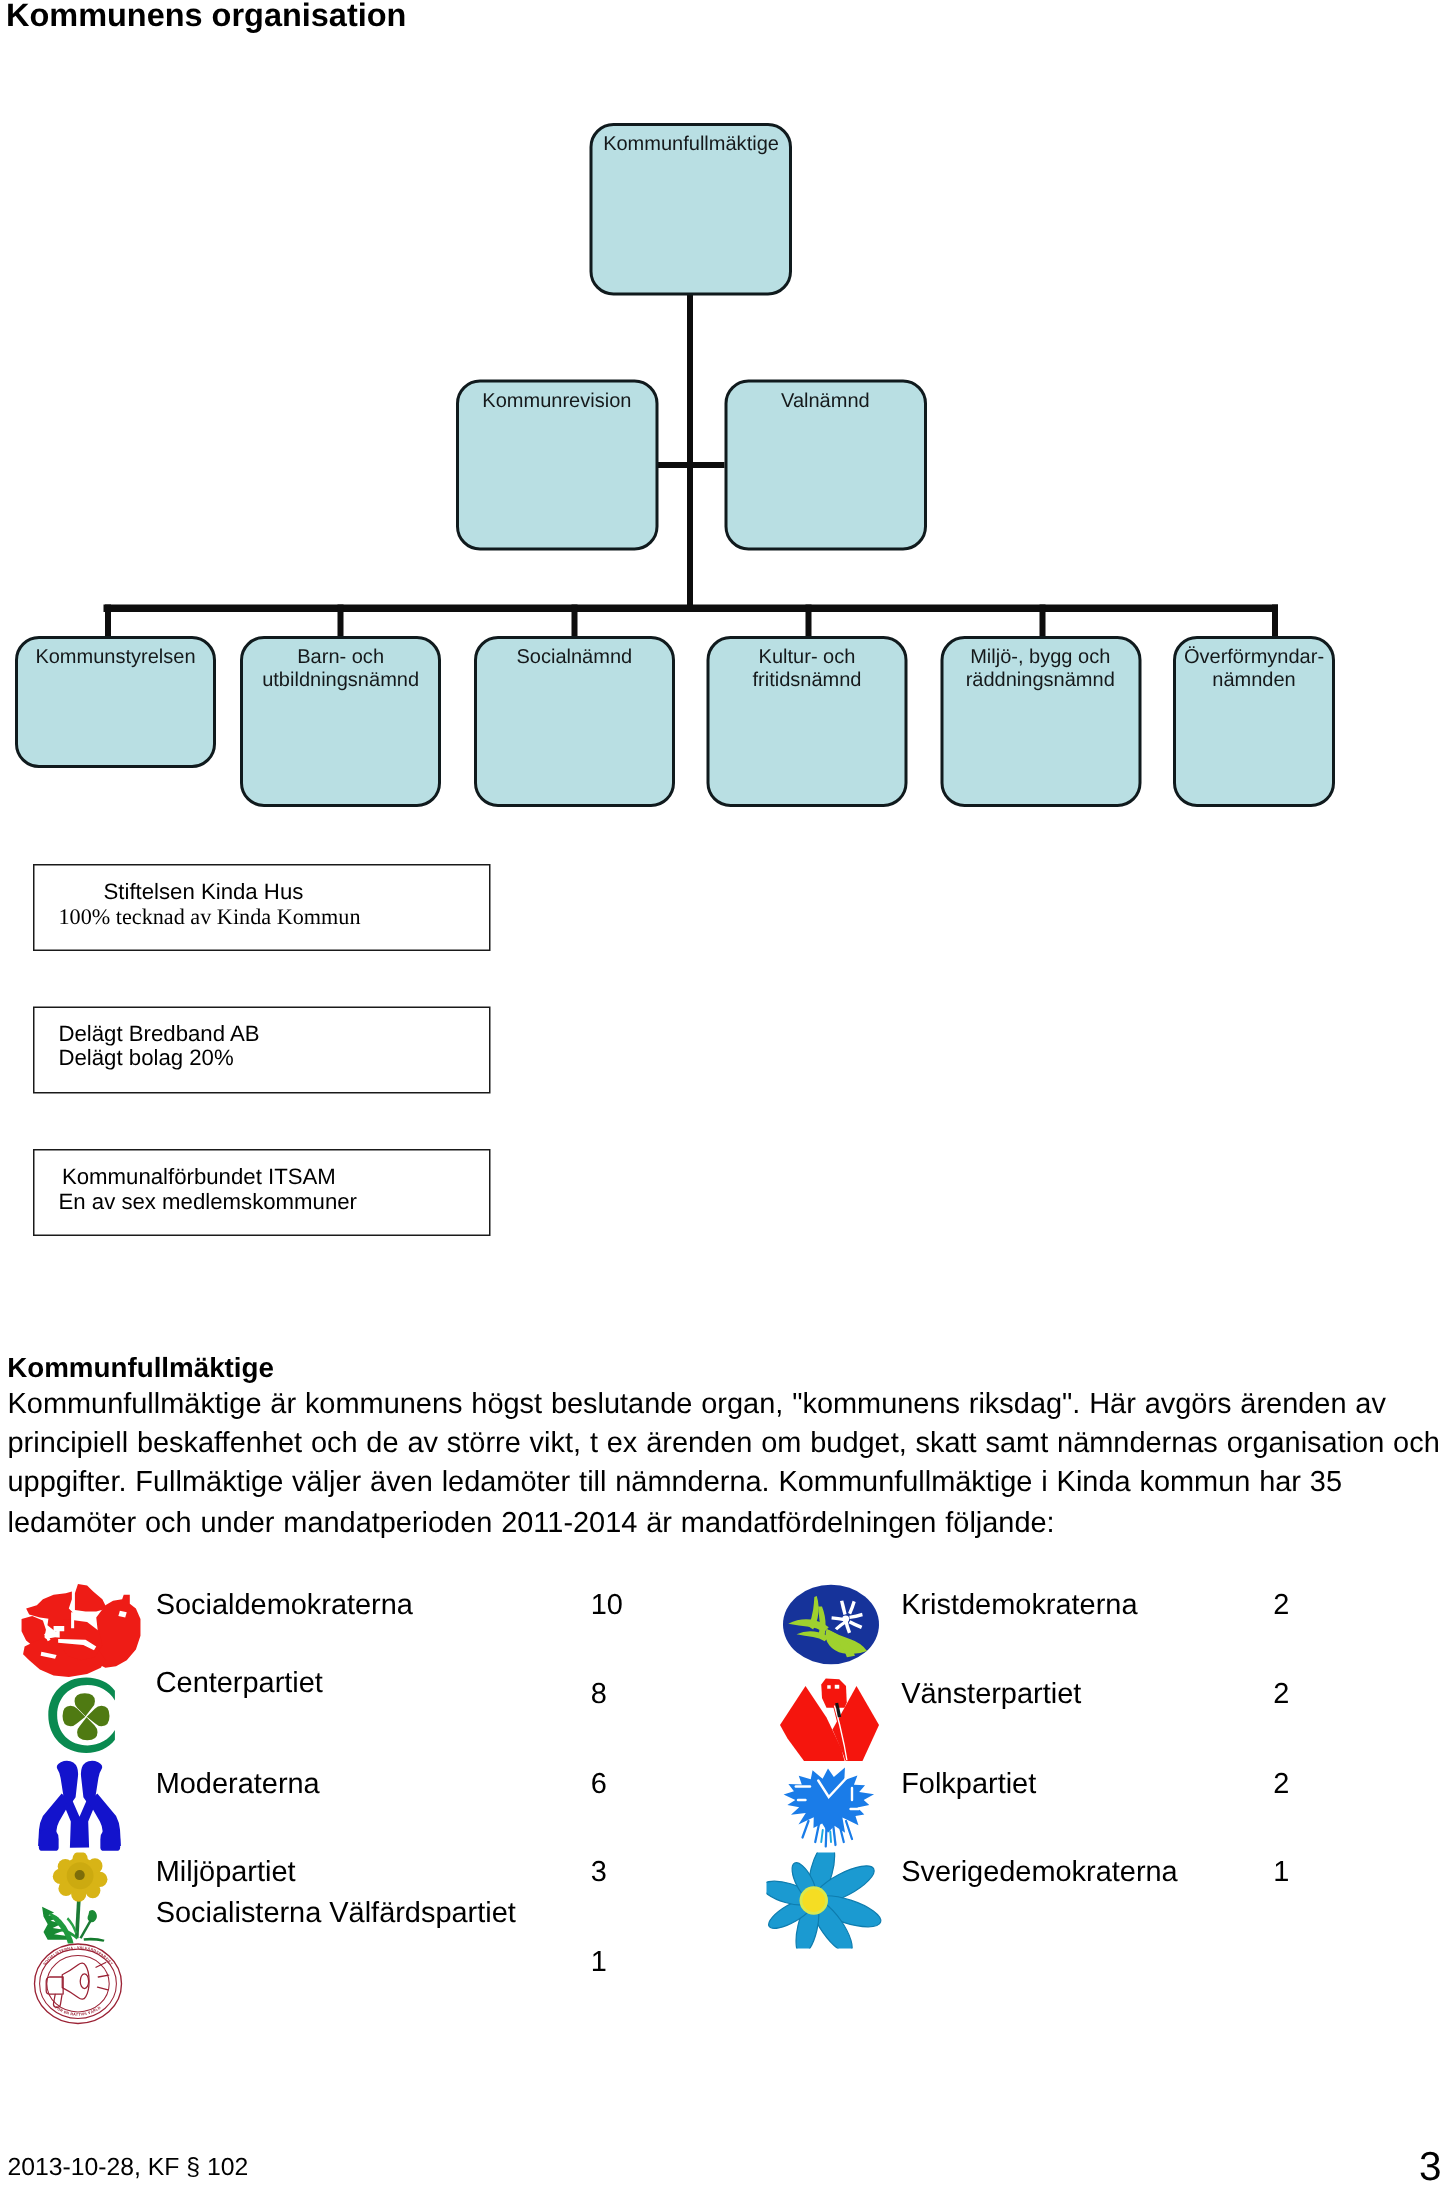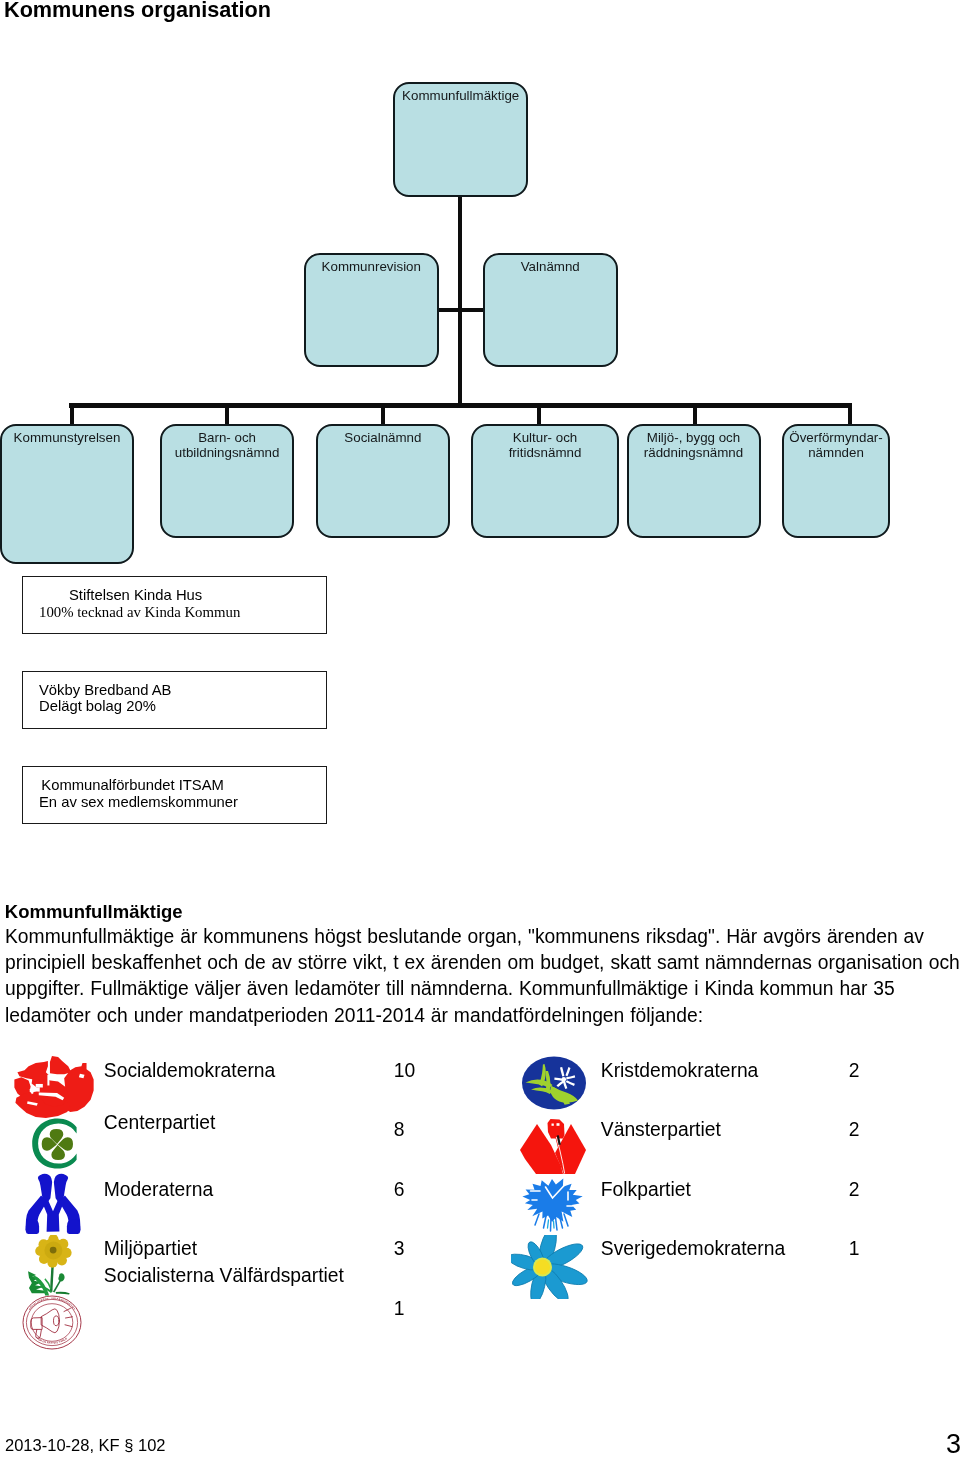--- a/index.html
+++ b/index.html
@@ -51,51 +51,51 @@
     <div class="lbl">Valnämnd</div>
   </div>
 
   <div class="line" style="left:70.0px;top:403px;width:4.1px;height:22px;"></div>
   <div class="line" style="left:225.3px;top:403px;width:4.1px;height:22px;"></div>
   <div class="line" style="left:380.6px;top:403px;width:4.1px;height:22px;"></div>
   <div class="line" style="left:536.5px;top:403px;width:4.1px;height:22px;"></div>
   <div class="line" style="left:692.6px;top:403px;width:4.1px;height:22px;"></div>
   <div class="line" style="left:847.8px;top:403px;width:4.1px;height:22px;"></div>
 
-  <div class="obox" style="left:0;top:424px;width:134px;height:140px;text-decoration:underline;">
+  <div class="obox" style="left:10px;top:424px;width:134px;height:88px;text-decoration:underline;">
     <div class="lbl">Kommunstyrelsen</div>
   </div>
   <div class="obox" style="left:160.1px;top:424px;width:134px;height:114px;">
     <div class="lbl">Barn- och
 utbildningsnämnd</div>
   </div>
   <div class="obox" style="left:315.9px;top:424px;width:134px;height:114px;">
     <div class="lbl">Socialnämnd</div>
   </div>
-  <div class="obox" style="left:471px;top:424px;width:148px;height:114px;">
+  <div class="obox" style="left:471px;top:424px;width:134px;height:114px;">
     <div class="lbl">Kultur- och
 fritidsnämnd</div>
   </div>
   <div class="obox" style="left:626.5px;top:424px;width:134px;height:114px;">
     <div class="lbl">Miljö-, bygg och
 räddningsnämnd</div>
   </div>
   <div class="obox" style="left:782px;top:424px;width:108px;height:114px;">
     <div class="lbl">Överförmyndar-
 nämnden</div>
   </div>
 </div>
 
 <div id="entity-boxes">
   <div class="pbox" style="left:22.3px;top:576.3px;width:305px;height:57.7px;">
     <div class="t" style="left:15.7px;top:9.90px;margin-left:30px;">Stiftelsen Kinda Hus</div>
     <div class="t" style="left:15.7px;top:26.50px;font-family:Liberation Serif, serif;">100% tecknad av Kinda Kommun</div>
   </div>
   <div class="pbox" style="left:22.3px;top:670.8px;width:305px;height:58.2px;">
-    <div class="t" style="left:15.7px;top:9.90px;">Vökby Bredband AB</div>
+    <div class="t" style="left:15.7px;top:9.90px;">Delägt Bredband AB</div>
     <div class="t" style="left:15.7px;top:26.50px;">Delägt bolag 20%</div>
   </div>
   <div class="pbox" style="left:22.3px;top:766.2px;width:305px;height:57.9px;">
     <div class="t" style="left:6px;top:9.90px;margin-left:12px;">Kommunalförbundet ITSAM</div>
     <div class="t" style="left:15.7px;top:26.50px;">En av sex medlemskommuner</div>
   </div>
 </div>
 
 <div class="abs" id="body-head">Kommunfullmäktige</div>
 <div class="abs" id="body-text">

